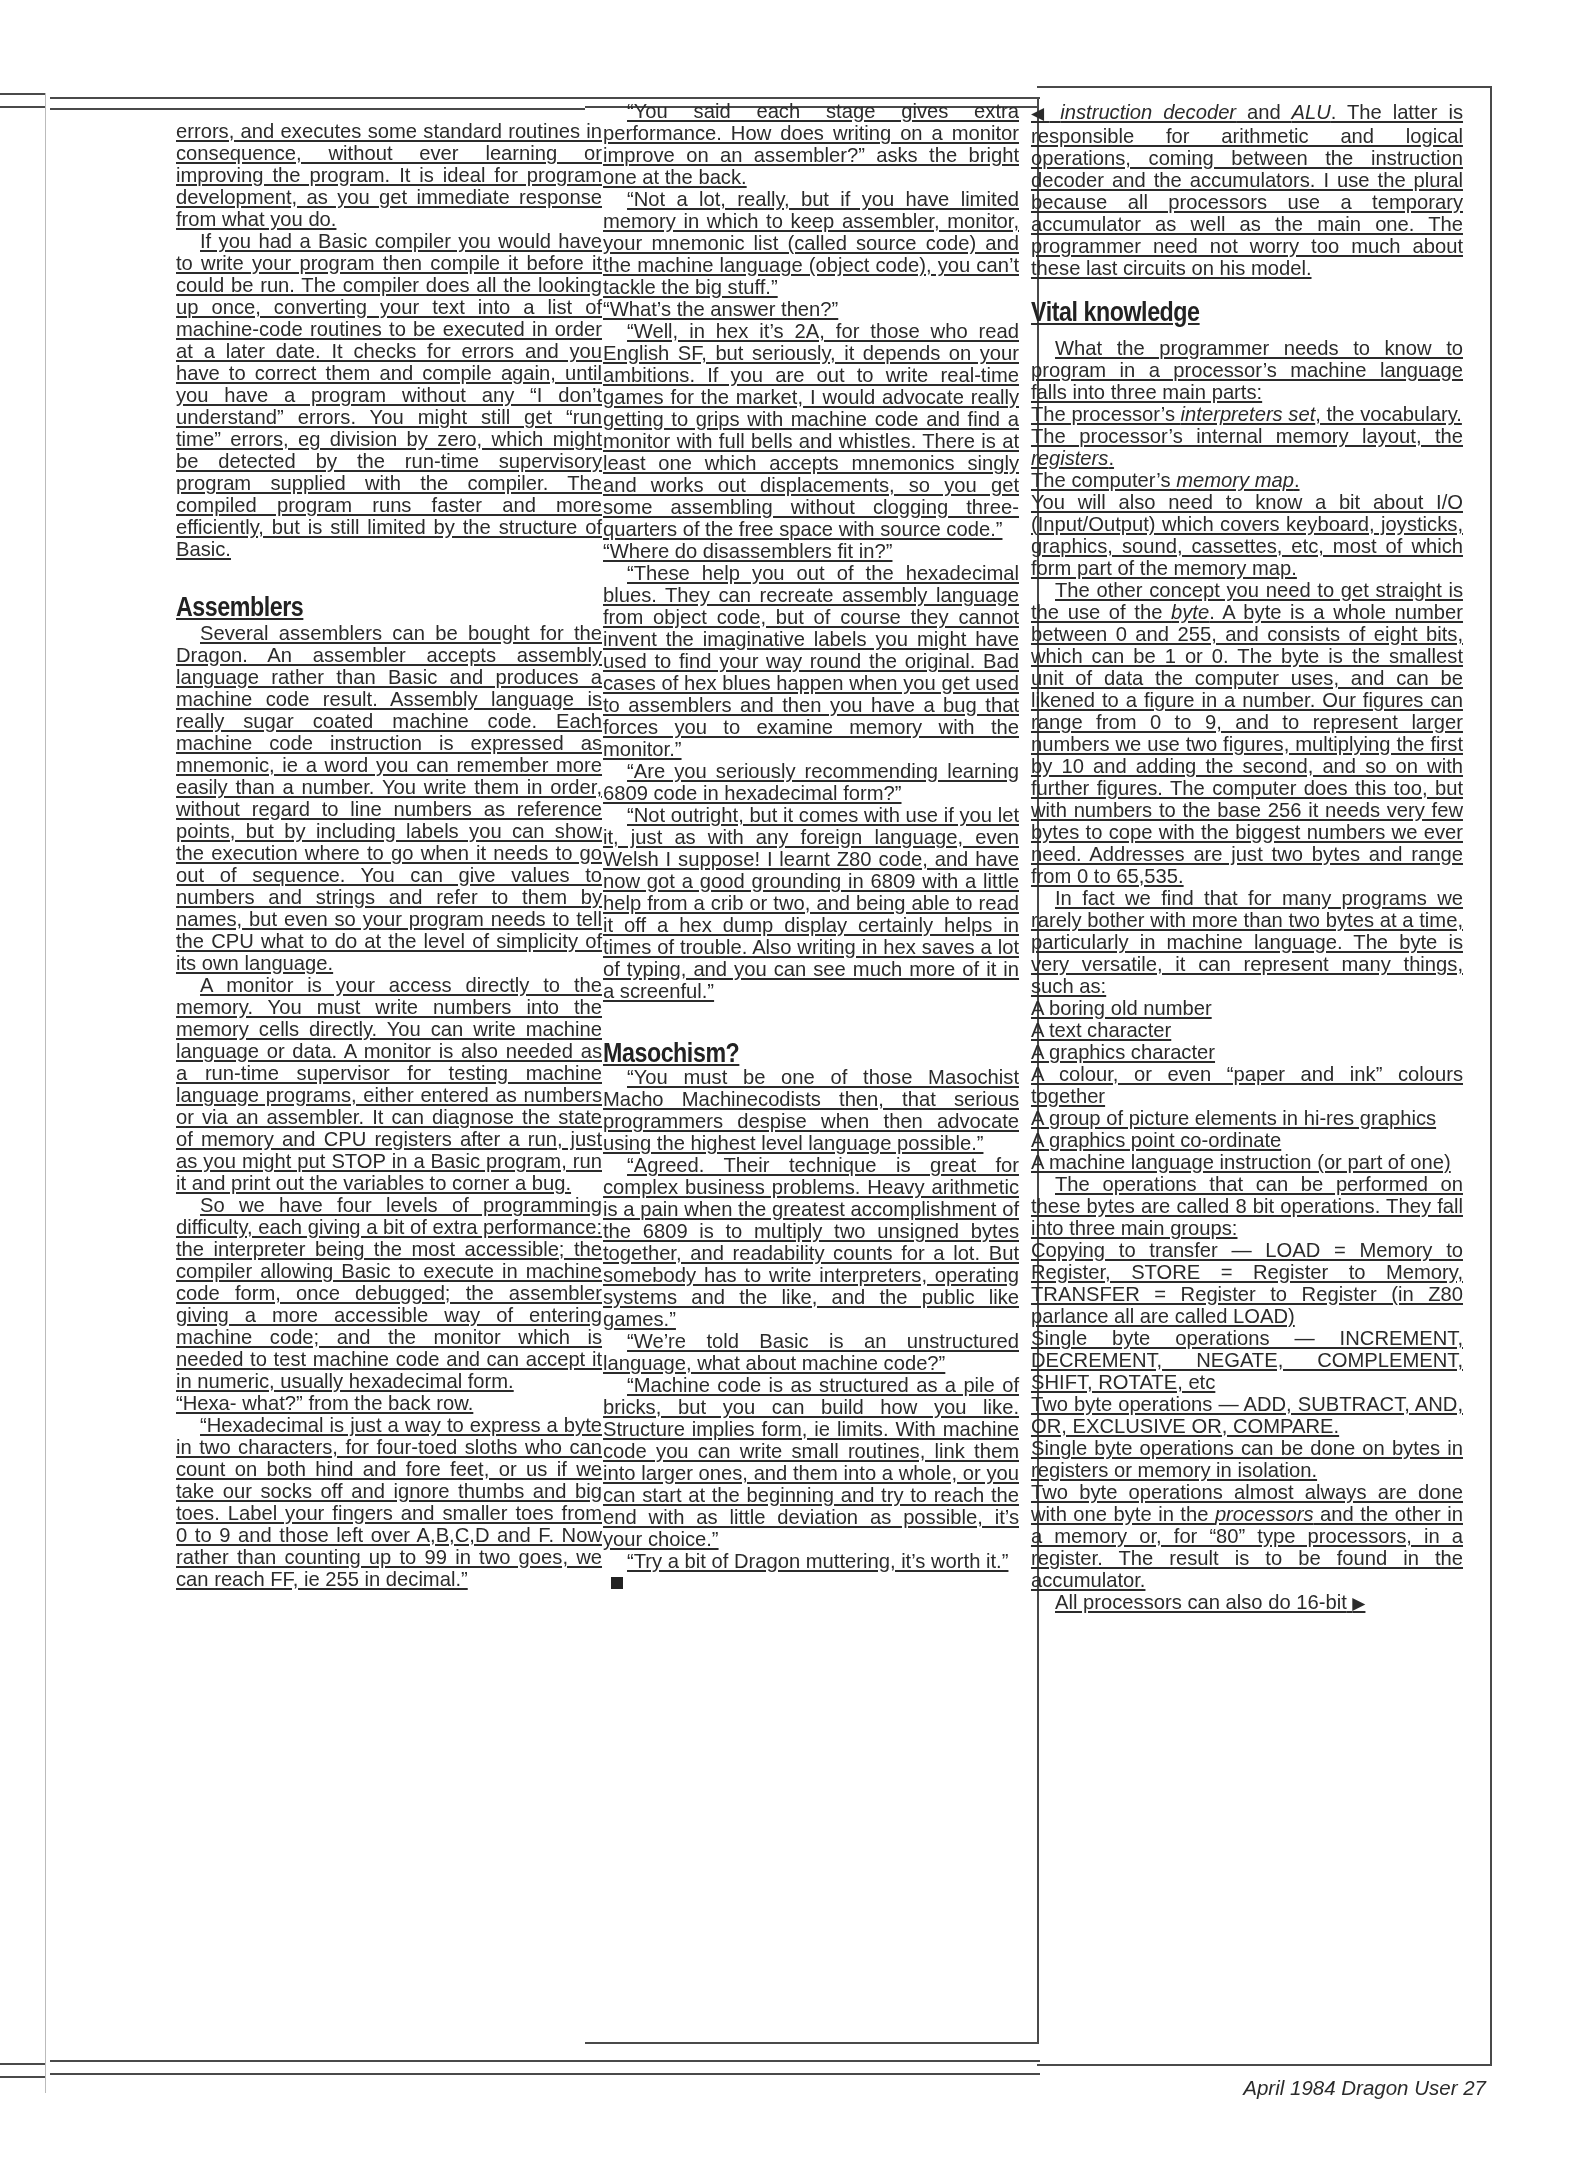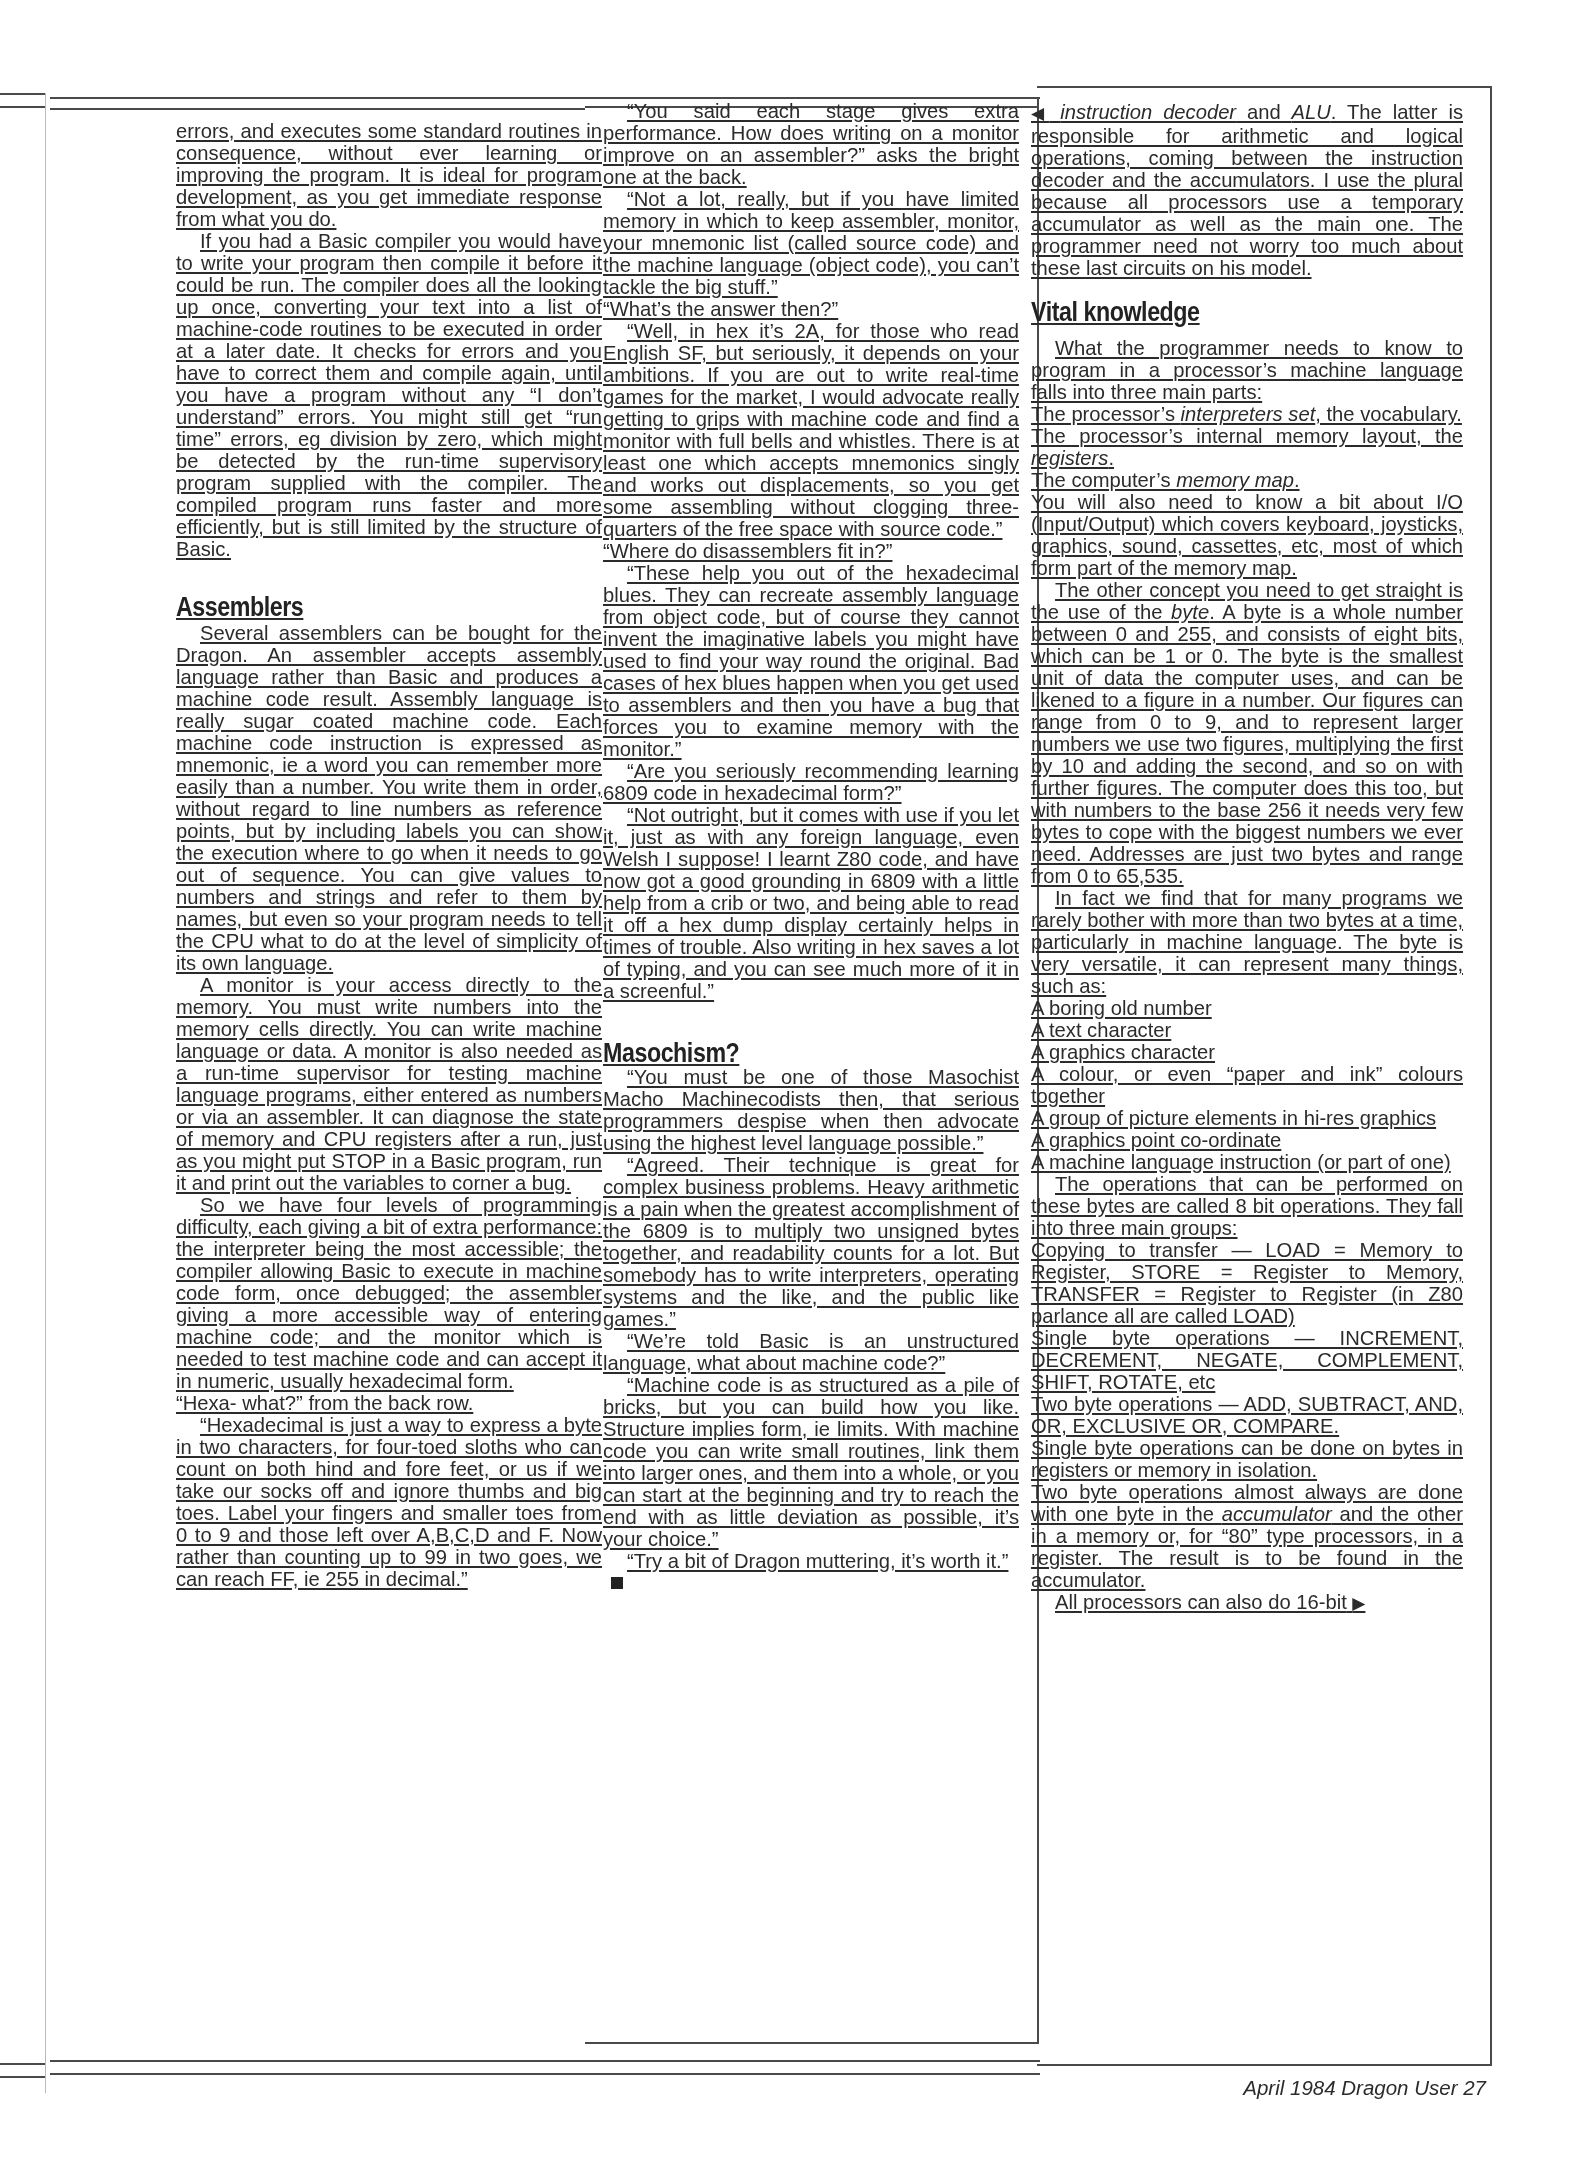--- a/index.html
+++ b/index.html
@@ -108,17 +108,17 @@
   <p class="flat">A graphics character</p>
   <p>A colour, or even “paper and ink” colours together</p>
   <p>A group of picture elements in hi-res graphics</p>
   <p class="flat">A graphics point co-ordinate</p>
   <p>A machine language instruction (or part of one)</p>
   <p class="ind">The operations that can be performed on these bytes are called 8 bit operations. They fall into three main groups:</p>
   <p>Copying to transfer — LOAD = Memory to Register, STORE = Register to Memory, TRANSFER = Register to Register (in Z80 parlance all are called LOAD)</p>
   <p>Single byte operations — INCREMENT, DECREMENT, NEGATE, COMPLEMENT, SHIFT, ROTATE, etc</p>
   <p>Two byte operations — ADD, SUBTRACT, AND, OR, EXCLUSIVE OR, COMPARE.</p>
   <p>Single byte operations can be done on bytes in registers or memory in isolation.</p>
-  <p><span>Two byte operations almost always are done with one byte in the </span><span class="em">accumulator</span><span> and the other in a memory or, for “80” type processors, in a register. The result is to be found in the accumulator.</span></p>
+  <p><span>Two byte operations almost always are done with one byte in the </span><span class="em">processors</span><span> and the other in a memory or, for “80” type processors, in a register. The result is to be found in the accumulator.</span></p>
   <p class="ind" style="text-align:left"><span>All processors can also do 16-bit</span> <span class="arrow">▶</span></p>
 </div>
 
 <div id="footer">April 1984 Dragon User  27</div>
 
 </body></html>

